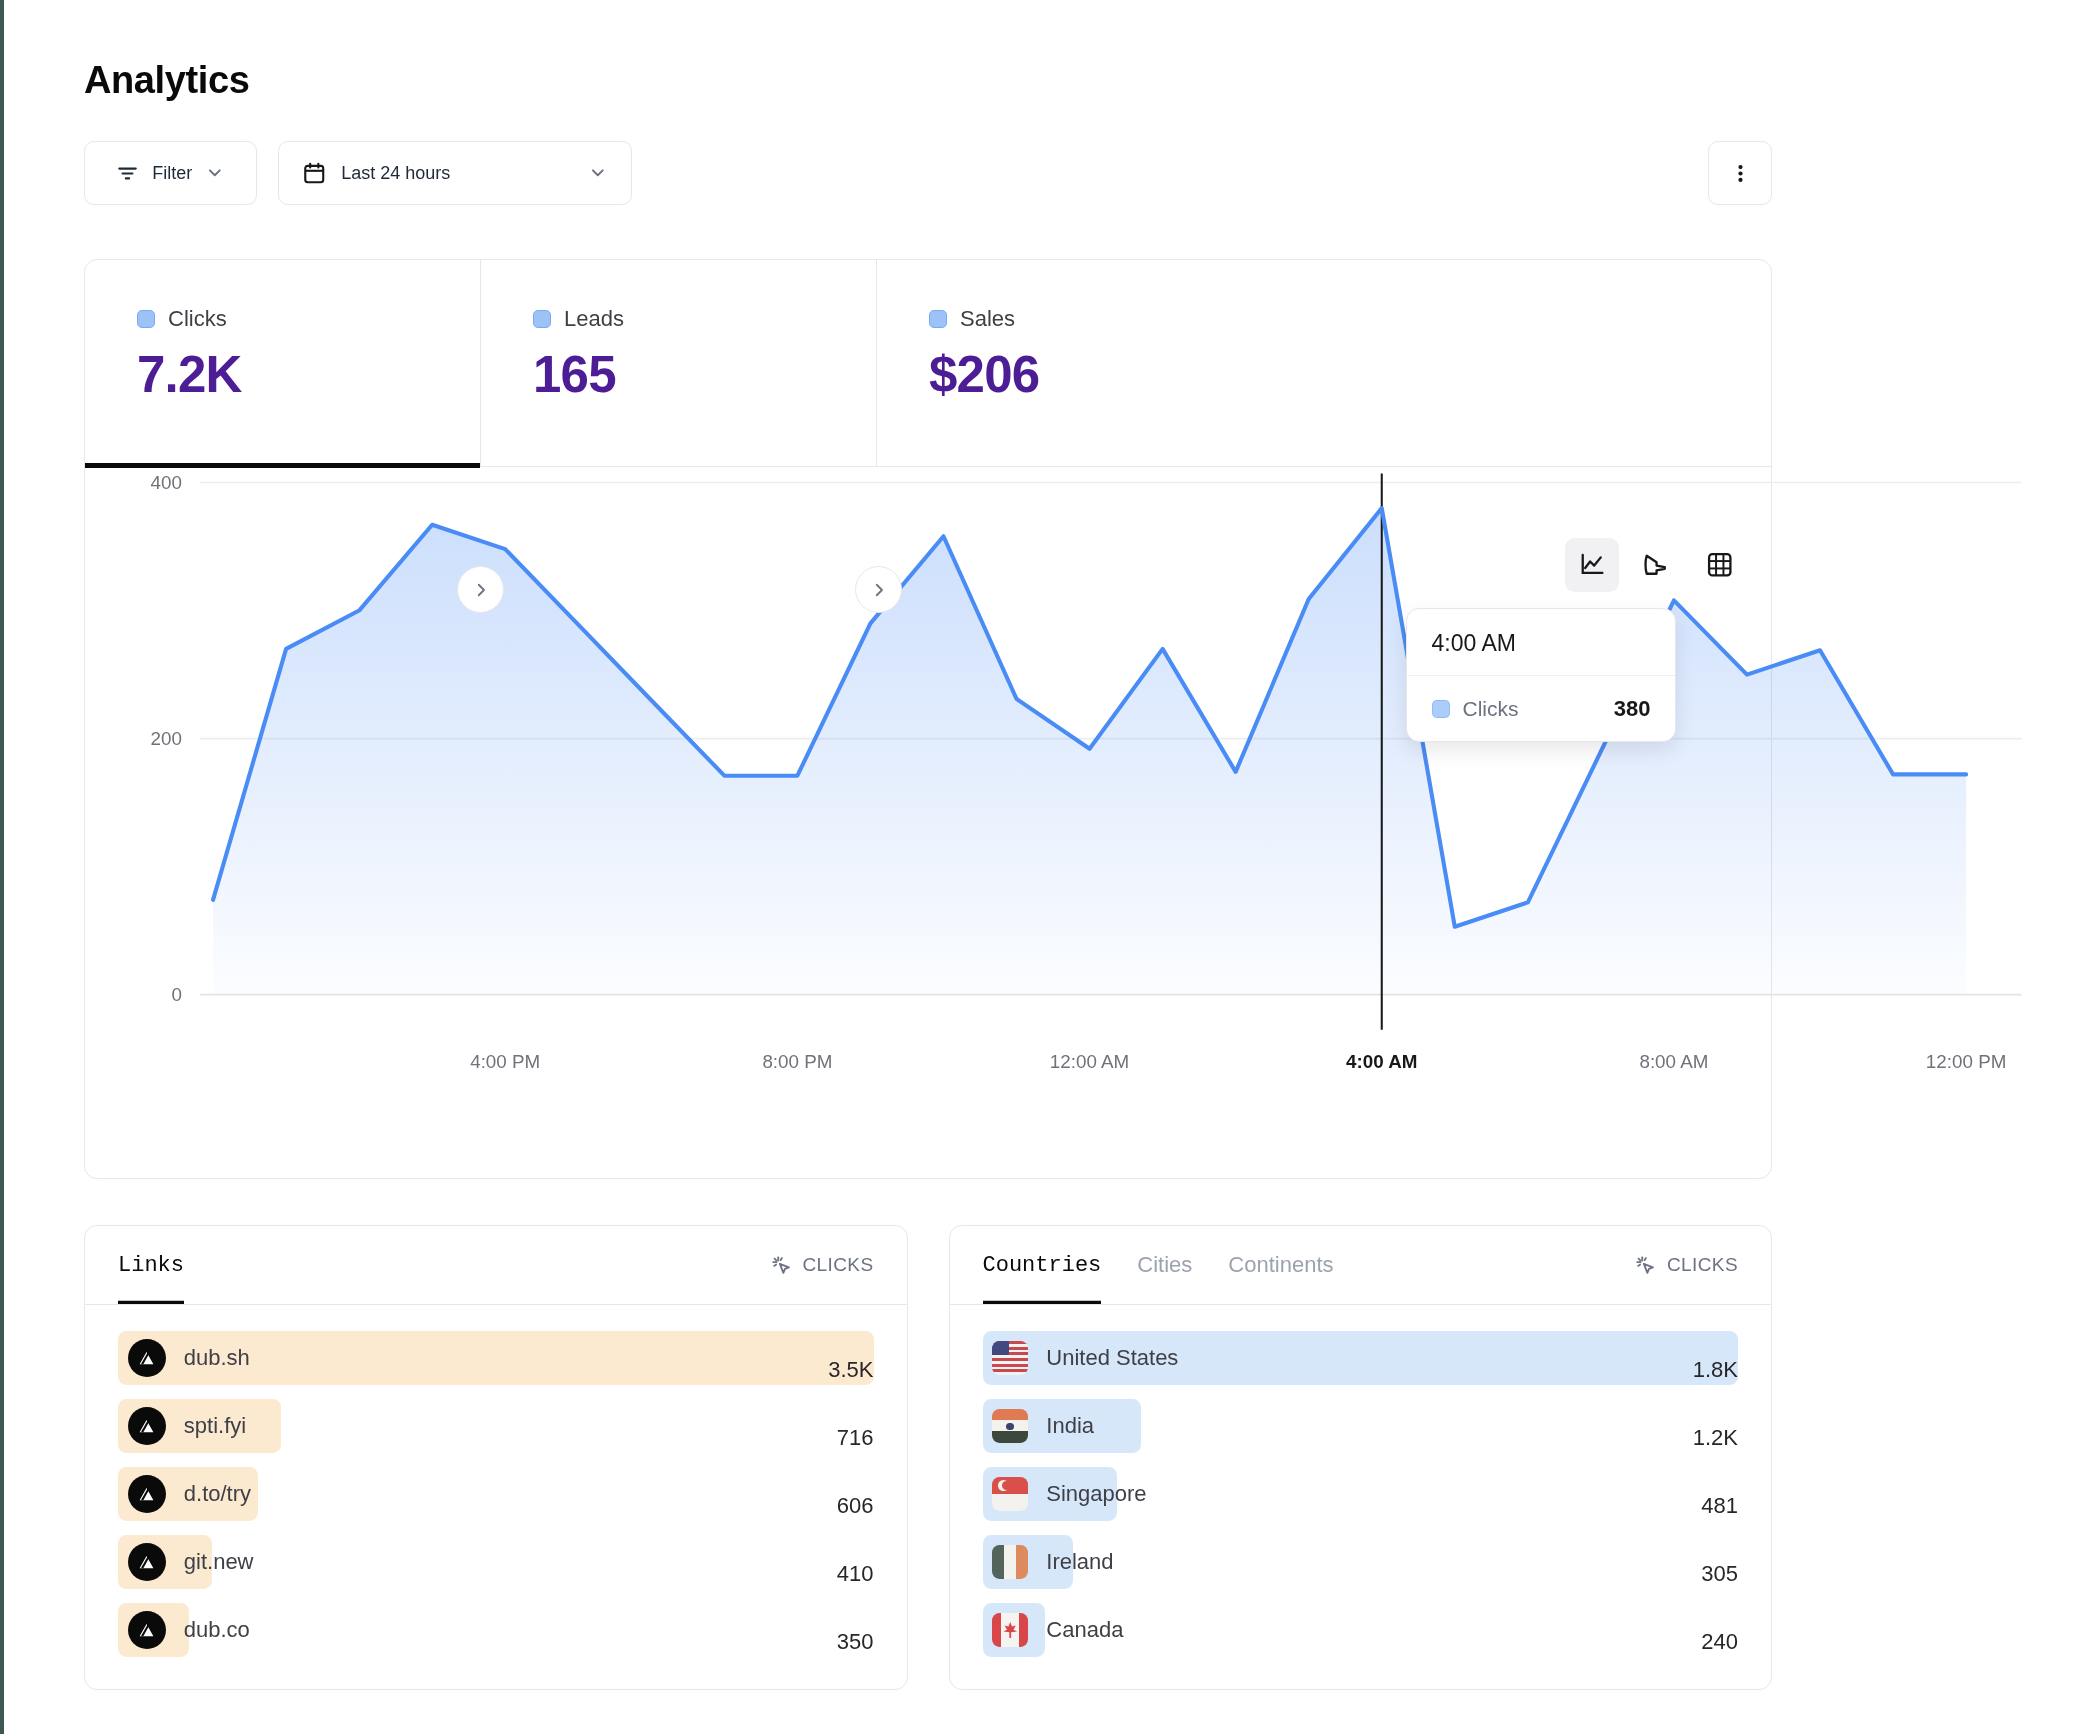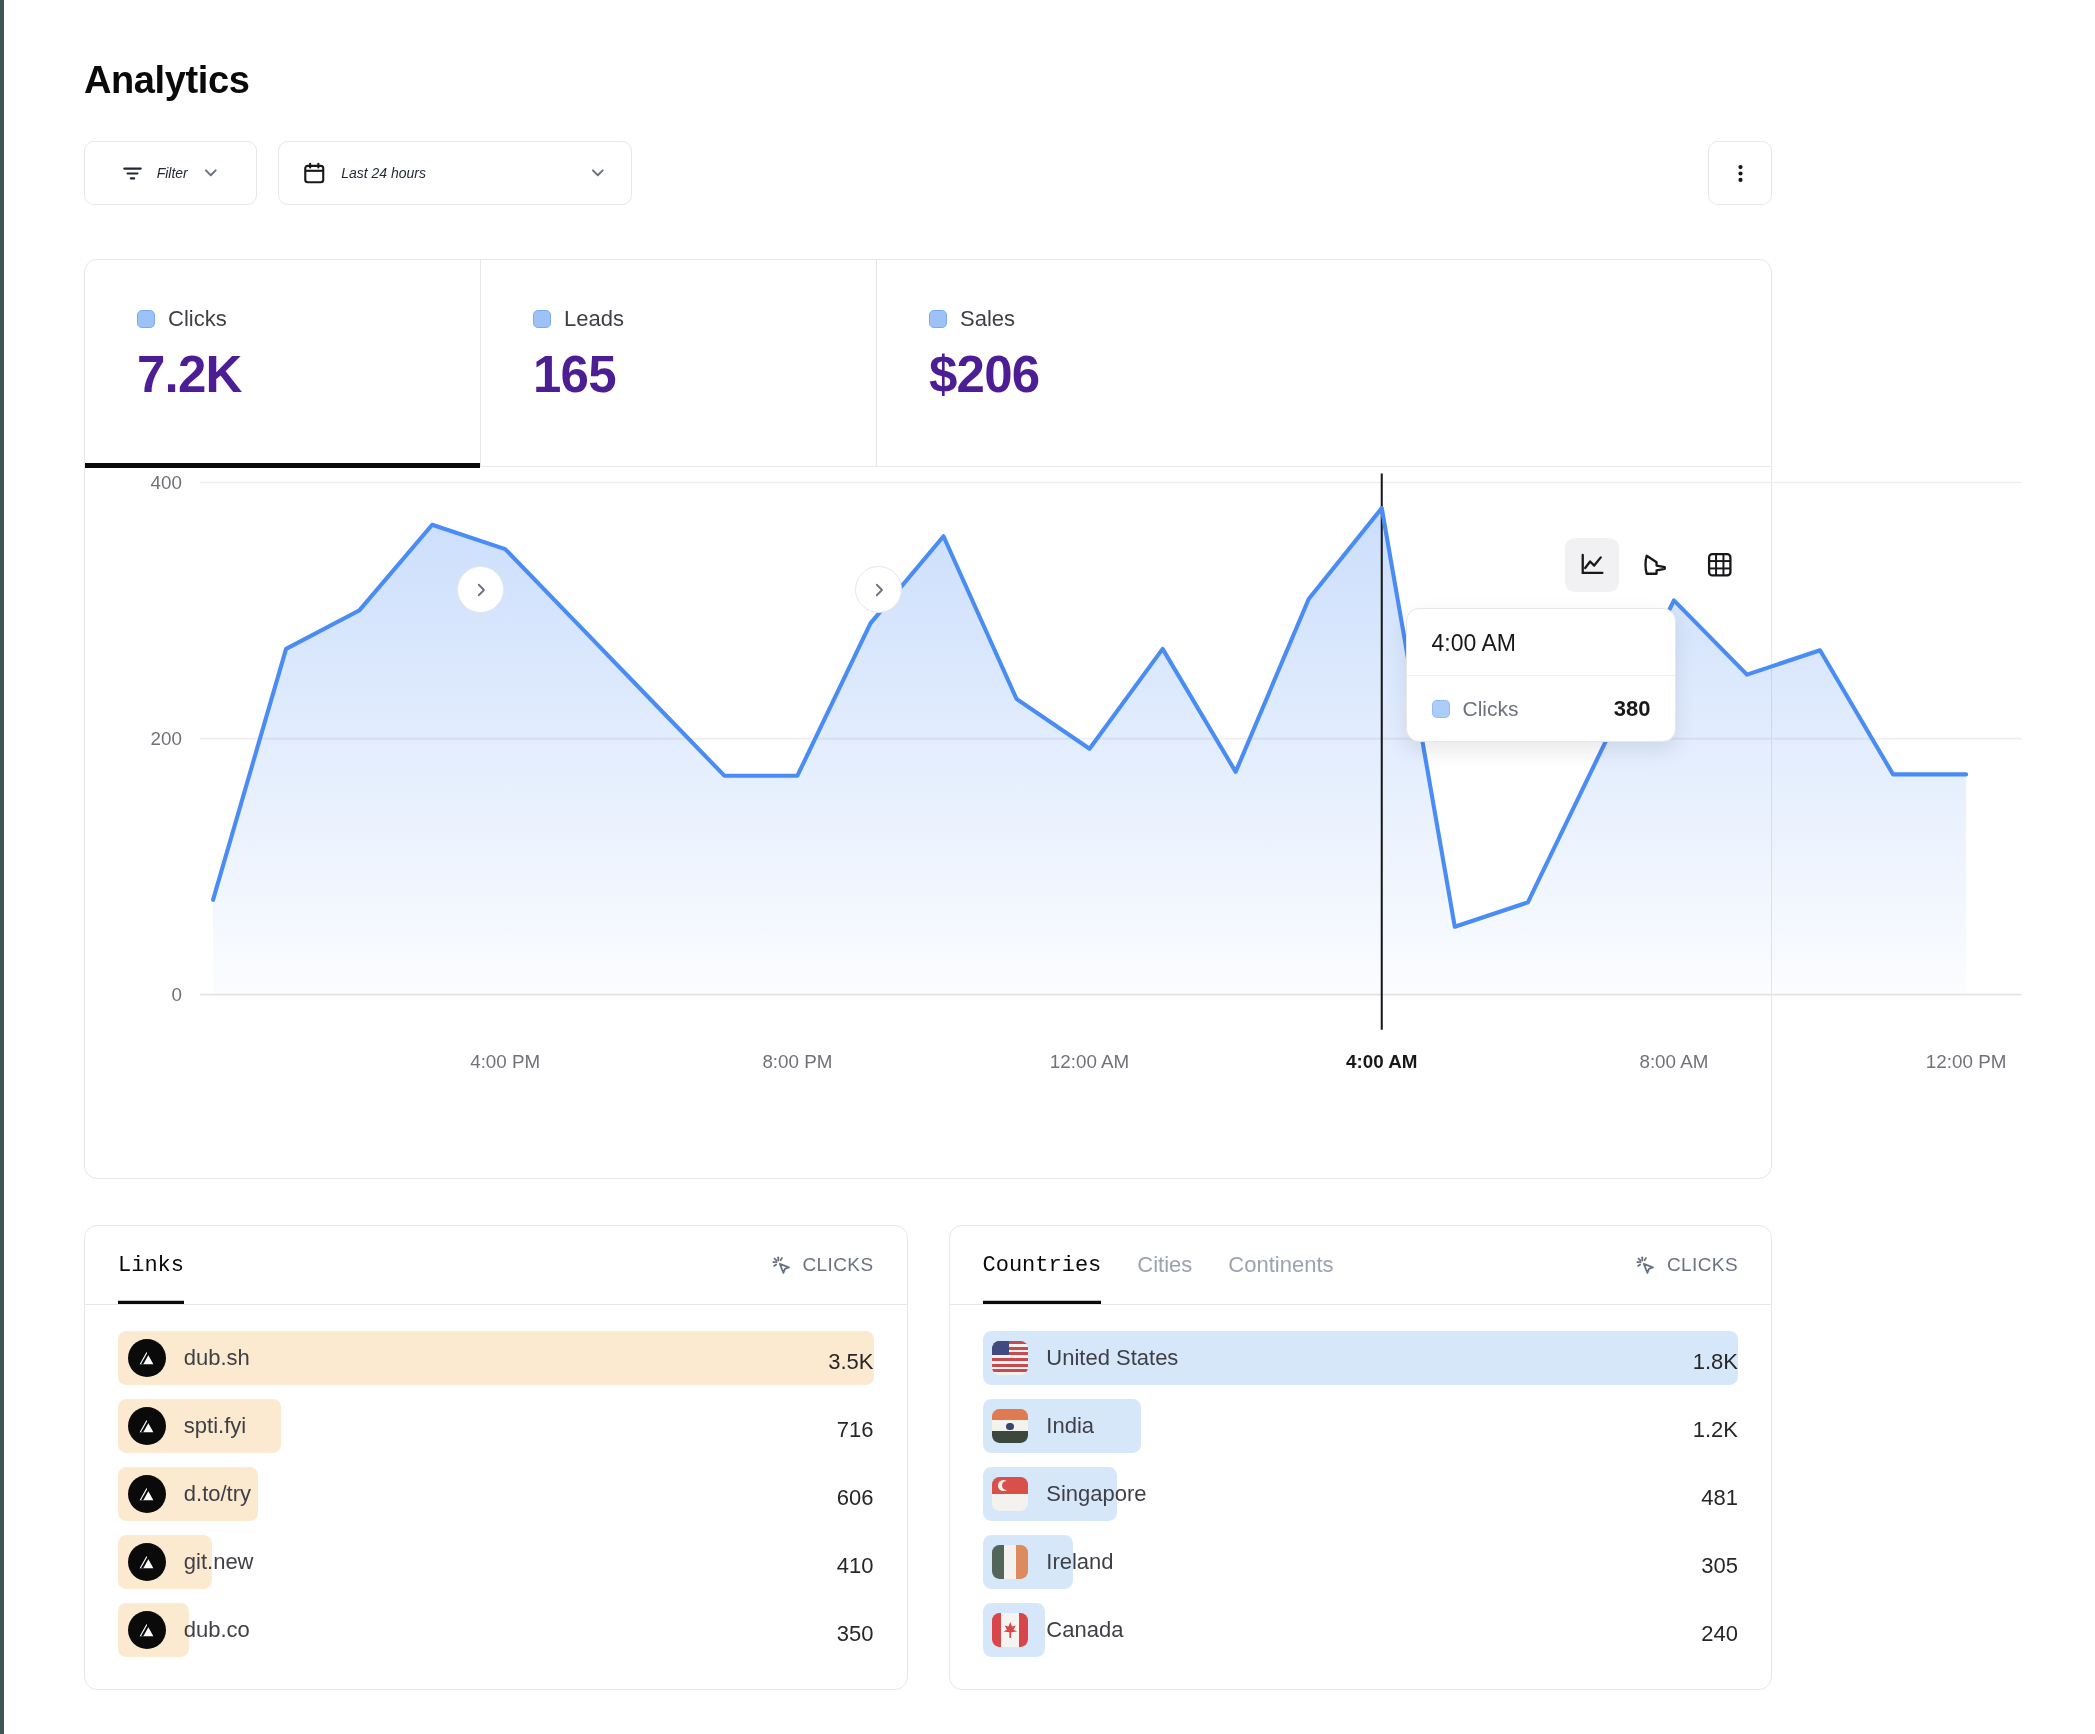--- a/index.html
+++ b/index.html
@@ -3,21 +3,21 @@
 <meta charset="utf-8">
 <style>
   * { box-sizing: border-box; margin: 0; padding: 0; }
   html,body { width:2096px; height:1735px; background:#ffffff; font-family:"Liberation Sans", sans-serif; overflow:hidden; }
   .edge-strip { position:fixed; left:0; top:0; width:4.1px; height:100%; background:#3e5755; }
   .content { width:1700px; margin:0 0 12px 72px;padding-left:12px; }
 
   
   .page-title { font-size:38px; font-weight:700; color:#0a0a0a; padding-top:59px; letter-spacing:-0.4px; }
   .toolbar { display:flex; align-items:center; margin-top:39px; height:64px; }
-  .btn { display:flex; align-items:center; background:#fff; border:1.2px solid #e5e7eb; border-radius:9.8px; height:64px; cursor:pointer; color:#1f2937; font-size:14px;font-style:italic; }
+  .btn { display:flex; align-items:center; background:#fff; border:1.2px solid #e5e7eb; border-radius:9.8px; height:64px; cursor:pointer; color:#1f2937; font-size:18px; }
   .filter-btn { width:173px; justify-content:center; gap:13px; }
   .date-btn { width:354px; margin-left:21px; padding:0 23px; gap:14.7px; }
   .date-btn .chev { margin-left:auto; }
   .kebab-btn { margin-left:auto; width:64px; justify-content:center; }
   .icon { display:inline-flex; align-items:center; justify-content:center; }
 
   
   .card { background:#fff; border:1.2px solid #e5e7eb; border-radius:13px; }
   .main-card { margin-top:54px; height:920px; position:relative; }
   .stats-row { display:flex; height:207px; border-bottom:1.2px solid #e5e7eb; position:relative; }
@@ -52,21 +52,21 @@
   .panel-tab { display:flex; align-items:center; font-size:22px; color:#9ca3af; cursor:pointer; height:100%; }
   .panel-tab.active { color:#0a0a0a; font-weight:500; box-shadow:inset 0 -3.3px 0 #0a0a0a;font-family:Liberation Mono, monospace; }
   .metric { margin-left:auto; display:flex; align-items:center; gap:9.8px; color:#6b7280; font-size:19px; letter-spacing:0.4px; font-weight:500; }
   .rows { padding:26px 33px 0 33px;text-align:right; }
   .row { position:relative; height:54px; margin-bottom:14px; cursor:pointer; }
   .bar { position:absolute; left:0; top:0; height:54px; border-radius:8.2px; }
   .bar.peach { background:#fbe9d0; }
   .bar.blue { background:#d7e7fa; }
   .row-content { position:relative; display:flex; align-items:center; height:54px; padding-left:9.8px; gap:18px; z-index:2; }
   .row-label { font-size:22px; color:#3f3f46; }
-  .row-value { position:absolute; right:0; top:4px; height:54px; display:flex; align-items:center; font-size:22px; color:#27272a; z-index:2; }
+  .row-value { position:absolute; right:0; top:12px; height:54px; display:flex; align-items:center; font-size:22px; color:#27272a; z-index:2; }
   .dub-logo { width:38px; height:38px; border-radius:50%; background:#0a0a0a; display:flex; align-items:center; justify-content:center; }
 
   
   .flag { width:36px; height:34px; border-radius:7.4px; position:relative; overflow:hidden; flex:0 0 auto; }
   .flag[data-flag="us"] { background:repeating-linear-gradient(180deg,#c64a4f 0 2.9px,#f4f2ee 2.9px 5.7px); }
   .flag[data-flag="us"]::before { content:""; position:absolute; left:0; top:0; width:16.4px; height:14px; background:#41497e; }
   .flag[data-flag="in"] { background:linear-gradient(180deg,#e07a52 0 33%,#f4f2ec 33% 66%,#3c483c 66%); }
   .flag[data-flag="in"]::before { content:""; position:absolute; left:14px; top:14px; width:7.4px; height:7.4px; border-radius:50%; background:#3a4470; }
   .flag[data-flag="sg"] { background:linear-gradient(180deg,#d9504a 0 50%,#f4f2ee 50%); }
   .flag[data-flag="sg"]::before { content:""; position:absolute; left:5.7px; top:3.3px; width:10.6px; height:10.6px; border-radius:50%; background:#f4f2ee; }

